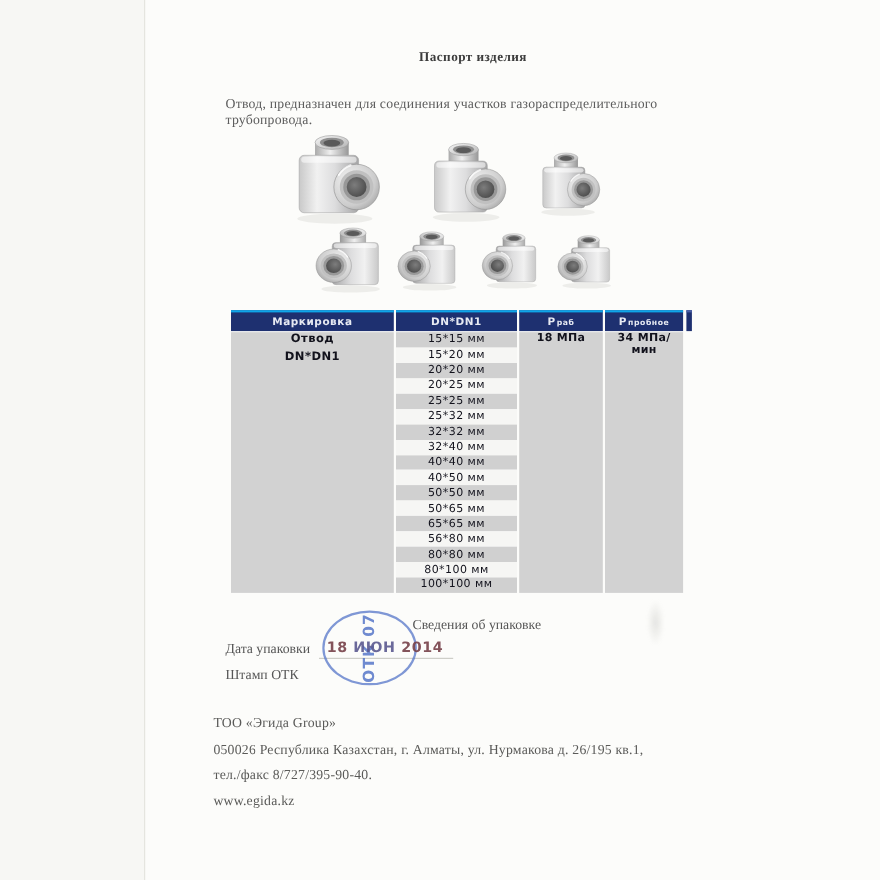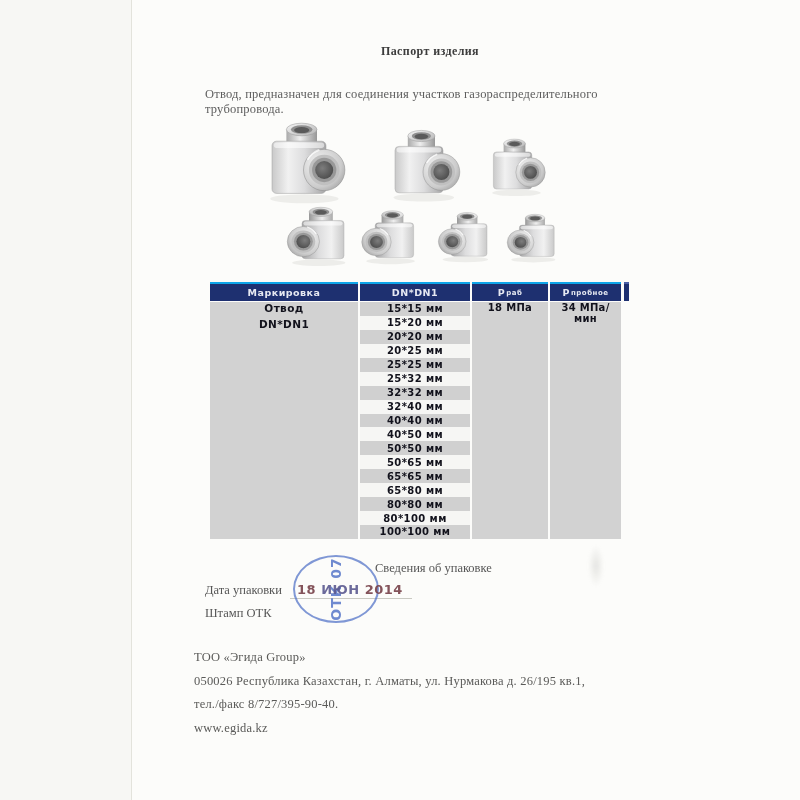--- a/index.html
+++ b/index.html
@@ -27,21 +27,21 @@
   .hcell { background:#1e3070; border-top:2px solid #0ea5e9; color:#e6e9f2; font-size:9.5px; font-weight:bold;
            display:flex; align-items:center; justify-content:center; letter-spacing:0.5px; box-sizing:border-box; }
   .hcell sub { font-size:7px; margin-left:1px; }
   .t-sliver { position:absolute; left:414px; top:0; width:5px; height:19px; background:#1e3070; border-top:2px solid #4a5fa6; box-sizing:border-box; }
   .t-body { display:grid; grid-template-columns:148px 110px 76px 71px; column-gap:2px; height:237px; margin-top:1px; }
   .cell-gray { background:#d2d2d2; }
   .col-marking { display:flex; flex-direction:column; align-items:center; gap:4px;
                  font-size:10.5px; font-weight:bold; color:#12121c; letter-spacing:0.4px; }
   .col-sizes { display:flex; flex-direction:column; }
   .size-row { flex:1; display:flex; align-items:center; justify-content:center;
-              font-size:10px; font-weight:bold; color:#12121c; letter-spacing:0.4px; background:#d0d0d0; }
+              font-size:10px; font-weight:normal; color:#12121c; letter-spacing:0.4px; background:#d0d0d0; }
   .size-row:nth-child(even) { background:#f6f6f4; }
   .col-pressure { display:flex; align-items:flex-start; justify-content:center; text-align:center;
                   font-size:10px; font-weight:bold; color:#12121c; letter-spacing:0.3px; }
   .col-pressure .wrapbox { width:58px; }
 
   
   .pack-heading { position:absolute; left:375px; top:561px; font-size:12.5px; color:#565656; }
   .pack-date-label { position:absolute; left:205px; top:583px; font-size:12.5px; color:#565656; }
   .date-underline { position:absolute; left:290px; top:584px; width:122px; height:14px; border-bottom:1px solid #c9c9c2; }
   .pack-stamp-label { position:absolute; left:205px; top:606px; font-size:12.5px; color:#565656; }
@@ -146,21 +146,21 @@
         <div class="size-row">20*25 мм</div>
         <div class="size-row">25*25 мм</div>
         <div class="size-row">25*32 мм</div>
         <div class="size-row">32*32 мм</div>
         <div class="size-row">32*40 мм</div>
         <div class="size-row">40*40 мм</div>
         <div class="size-row">40*50 мм</div>
         <div class="size-row">50*50 мм</div>
         <div class="size-row">50*65 мм</div>
         <div class="size-row">65*65 мм</div>
-        <div class="size-row">65*80 мм</div>
+        <div class="size-row">56*80 мм</div>
         <div class="size-row">80*80 мм</div>
         <div class="size-row">80*100 мм</div>
         <div class="size-row">100*100 мм</div>
       </div>
       <div class="cell-gray col-pressure">
         <span>18 МПа</span>
       </div>
       <div class="cell-gray col-pressure">
         <span class="wrapbox">34 МПа/мин</span>
       </div>

